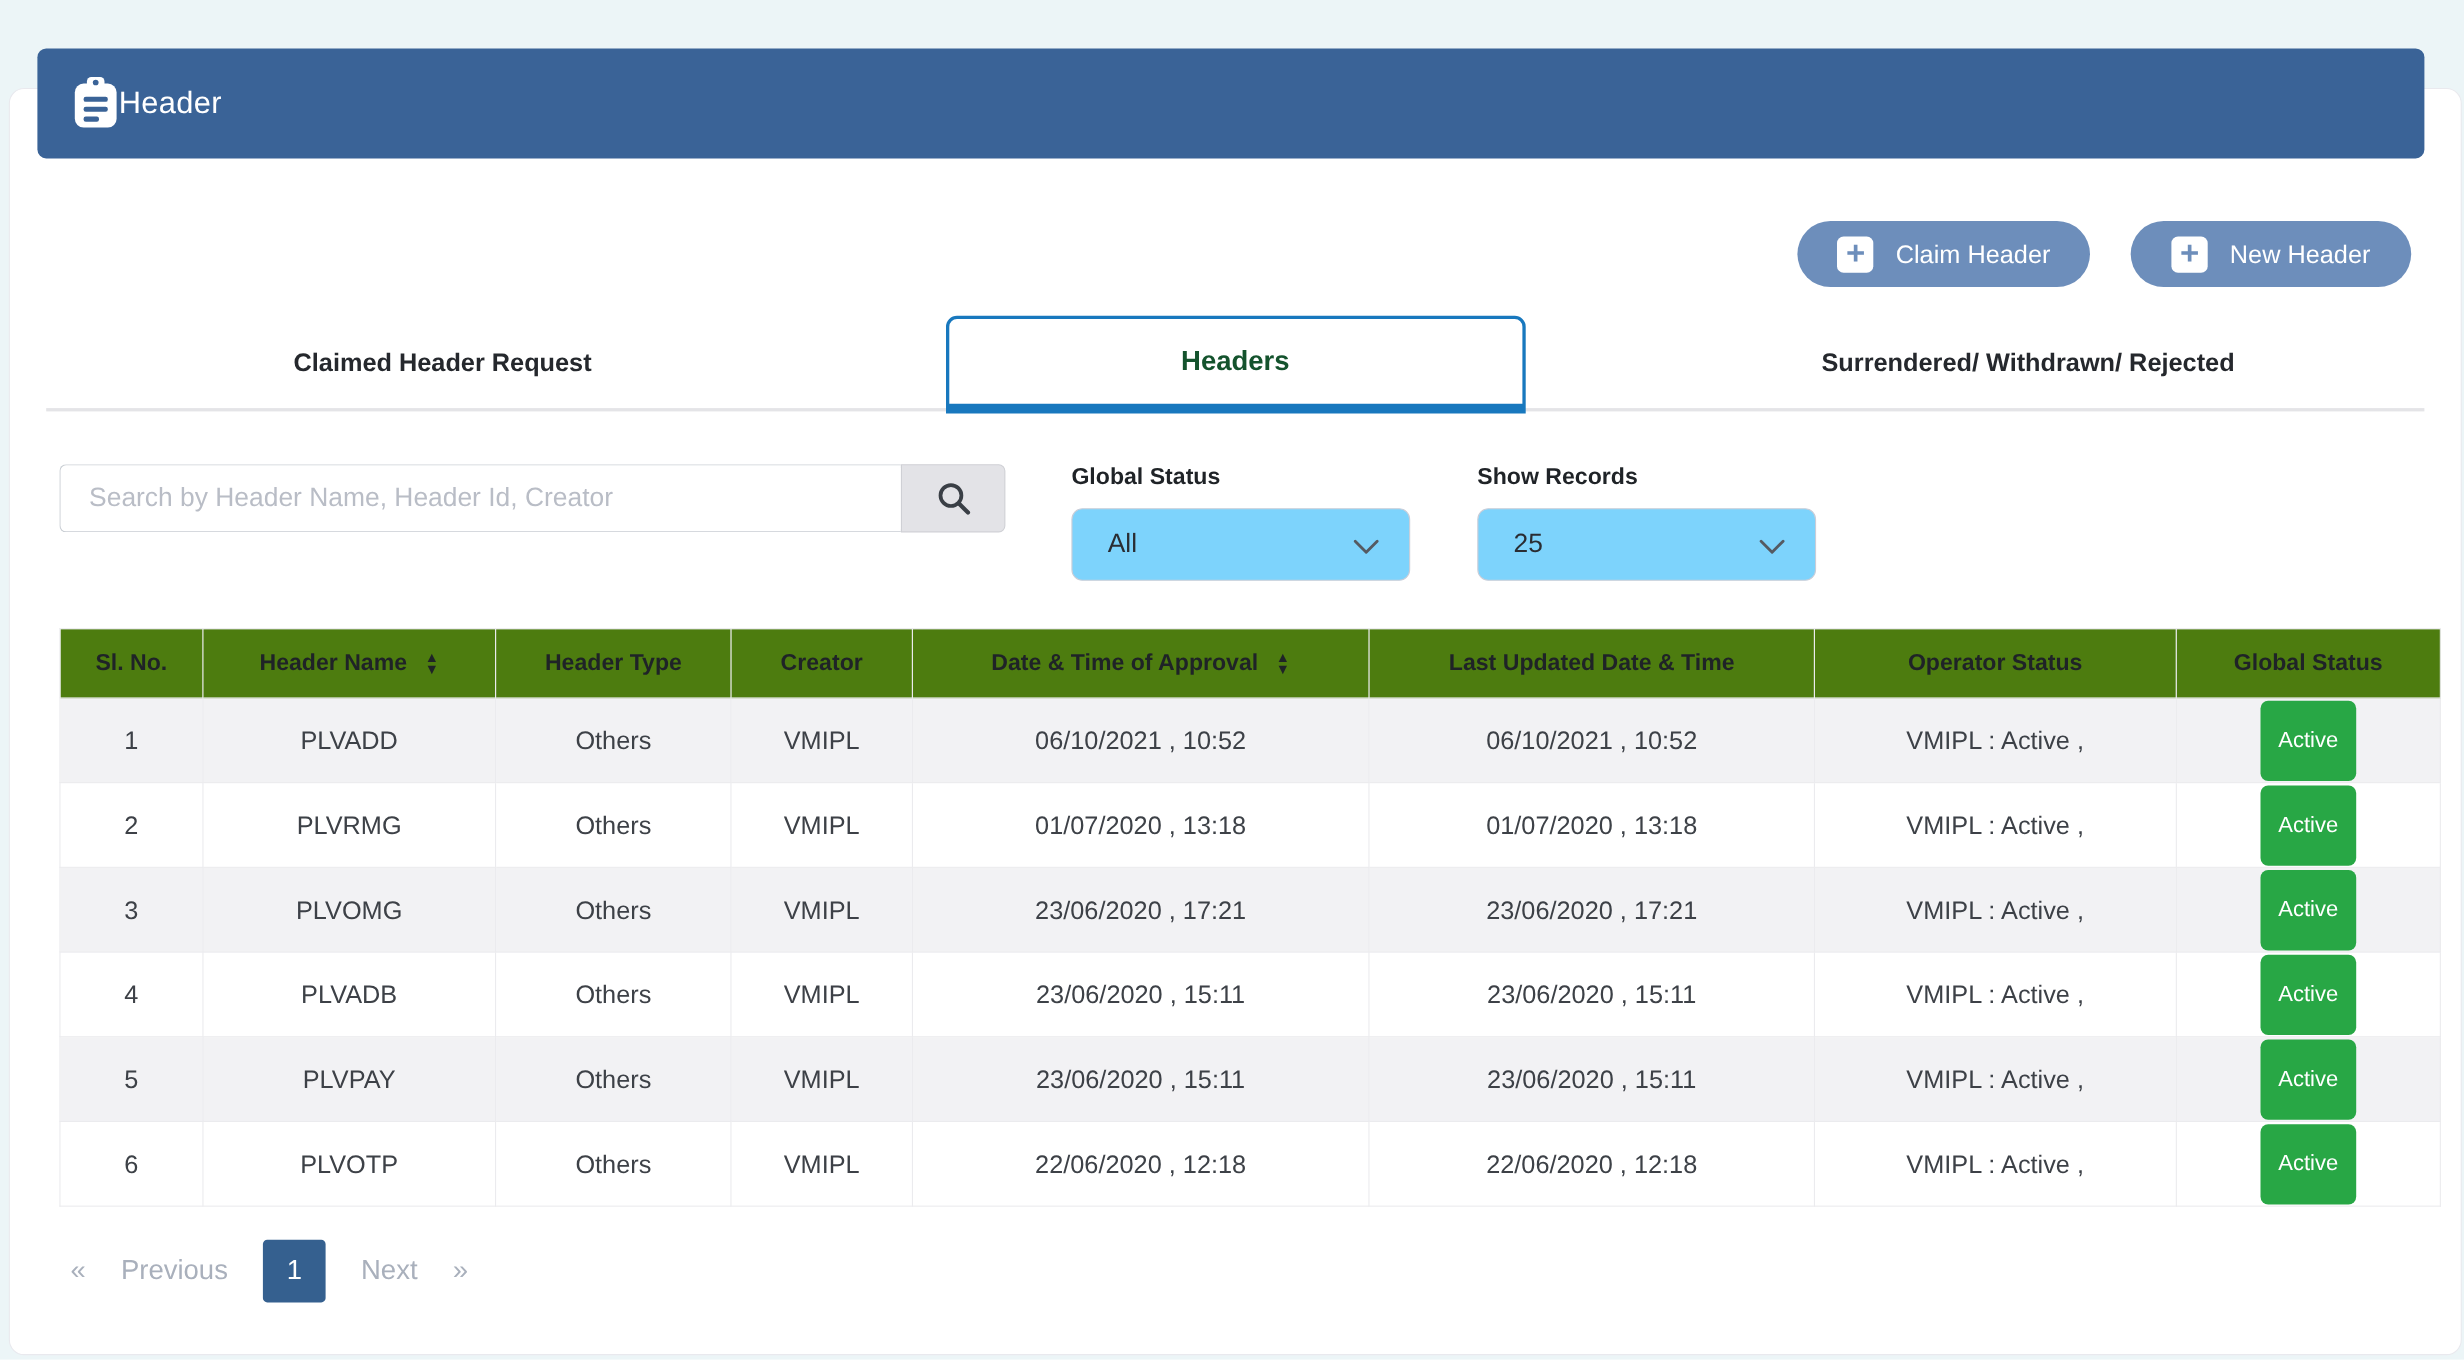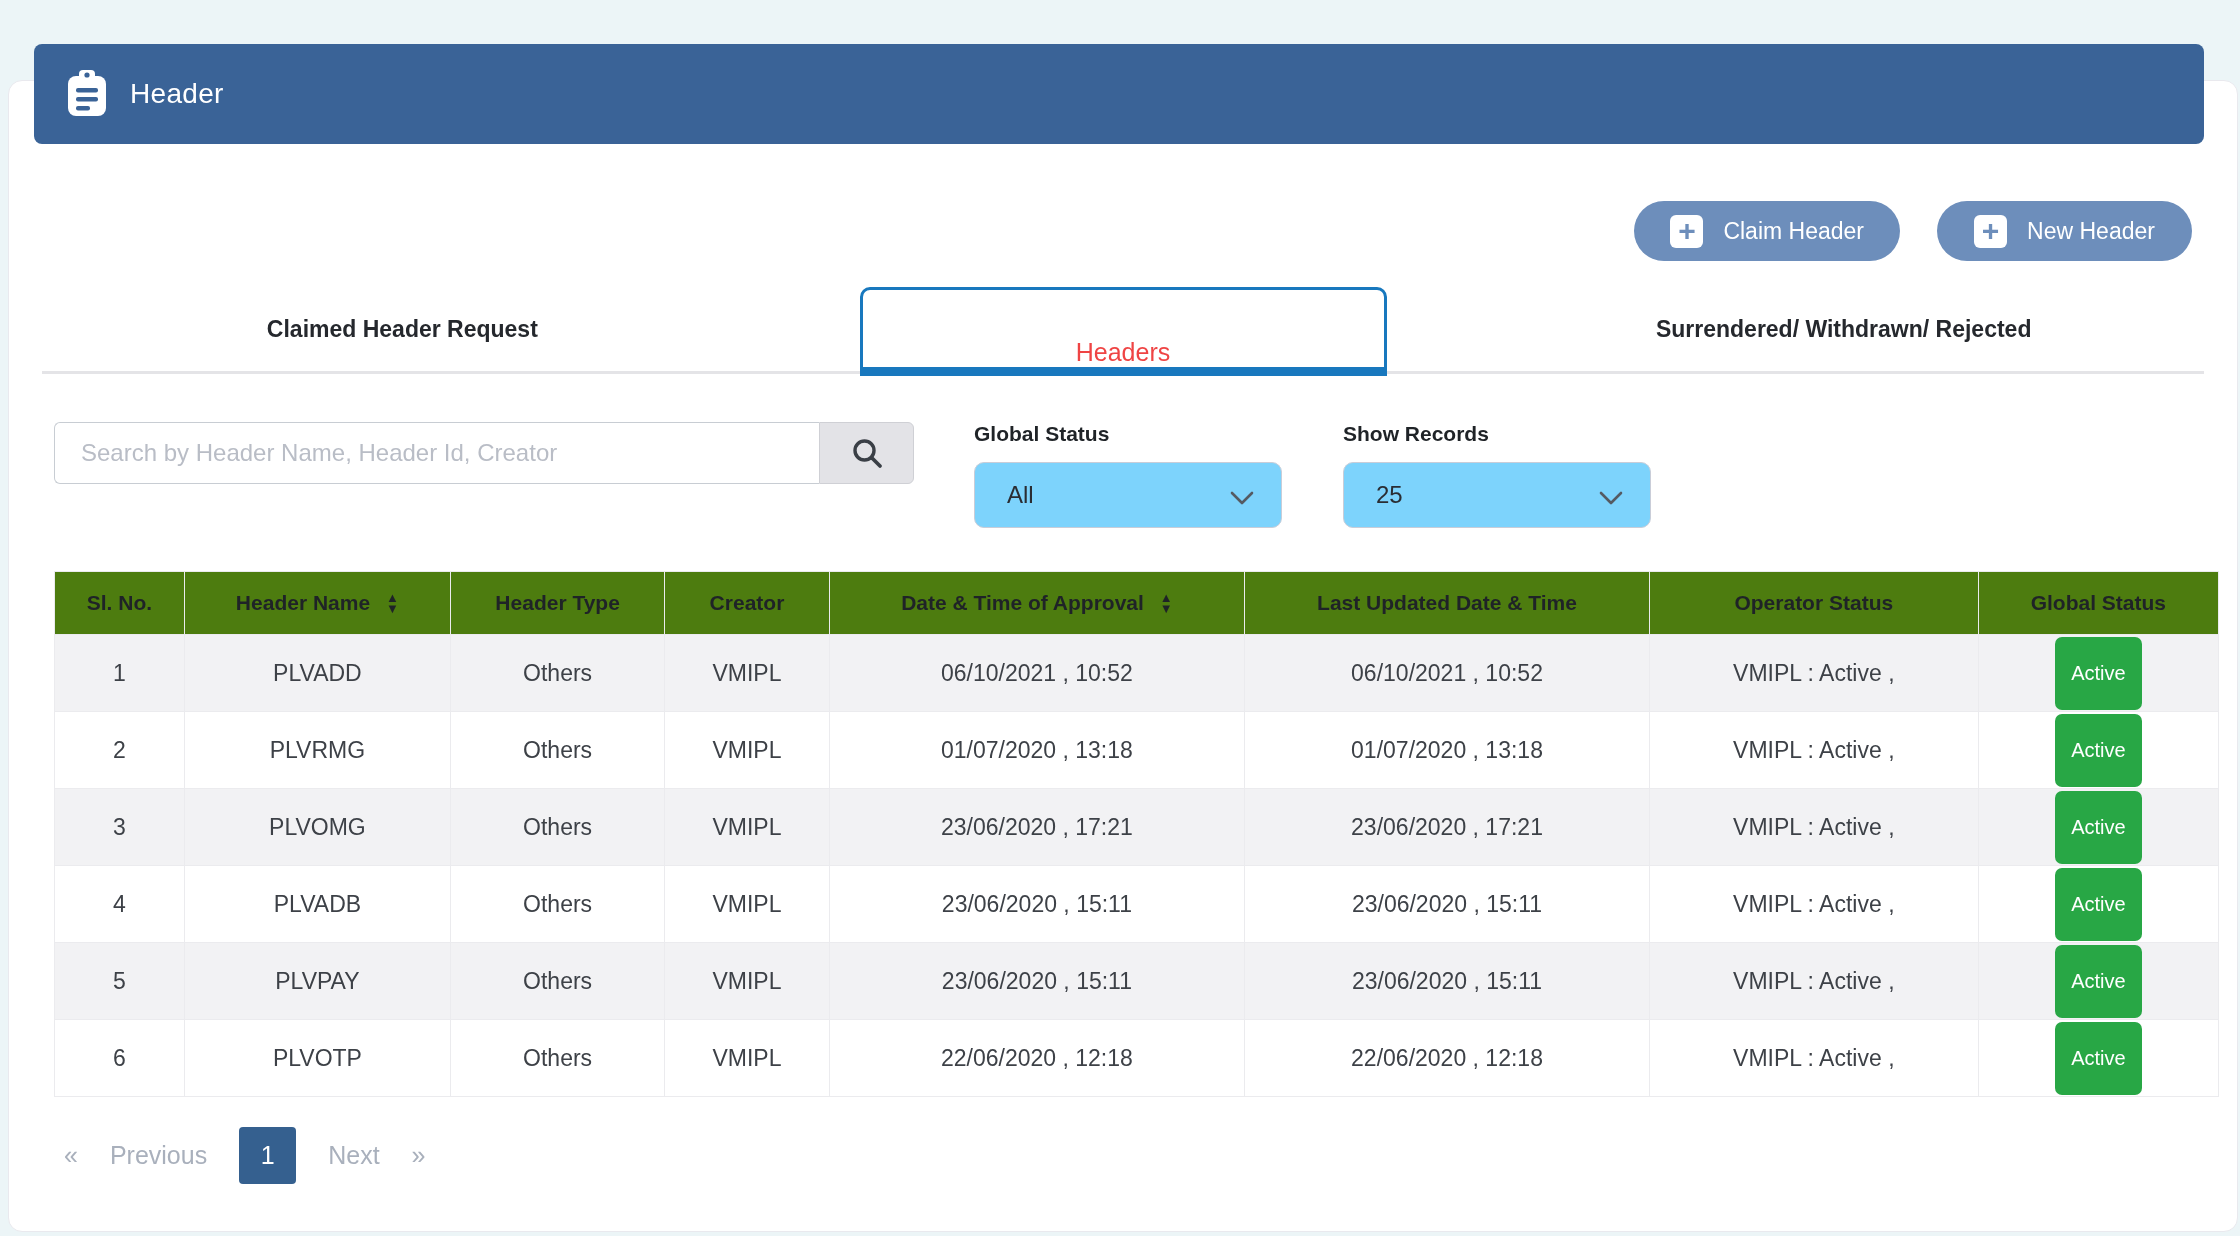--- a/index.html
+++ b/index.html
@@ -21,21 +21,20 @@
   
   .titlebar {
     position:relative;
     margin:-37px 33px 0 25px;
     height:100px;
     background:#3a6397;
     border-radius:8px;
     display:flex;
     align-items:center;
     padding-left:32px;
-    gap:22px;
   }
   .titlebar .title {
     color:#ffffff;
     font-size:28px;
     font-weight:400;
     letter-spacing:.3px;
   }
   
   .actions {
     display:flex;
@@ -89,25 +88,25 @@
   .tab-active-cell { position:relative; }
   .tab-active-box {
     width:527px;
     height:89px;
     margin-bottom:-3px;
     background:#ffffff;
     border:3px solid #1878be;
     border-bottom:9px solid #1878be;
     border-radius:10px 10px 0 0;
     display:flex;
-    align-items:flex-end;
+    align-items:center;
     justify-content:center;
-    color:#ef4444;
+    color:#14532d;
     font-size:25px;
-    font-weight:400;
+    font-weight:700;
   }
   
   .filters {
     display:flex;
     margin:48px 37px 0 45px;
     align-items:flex-start;
   }
   .filter-label {
     font-size:21px;
     font-weight:700;

